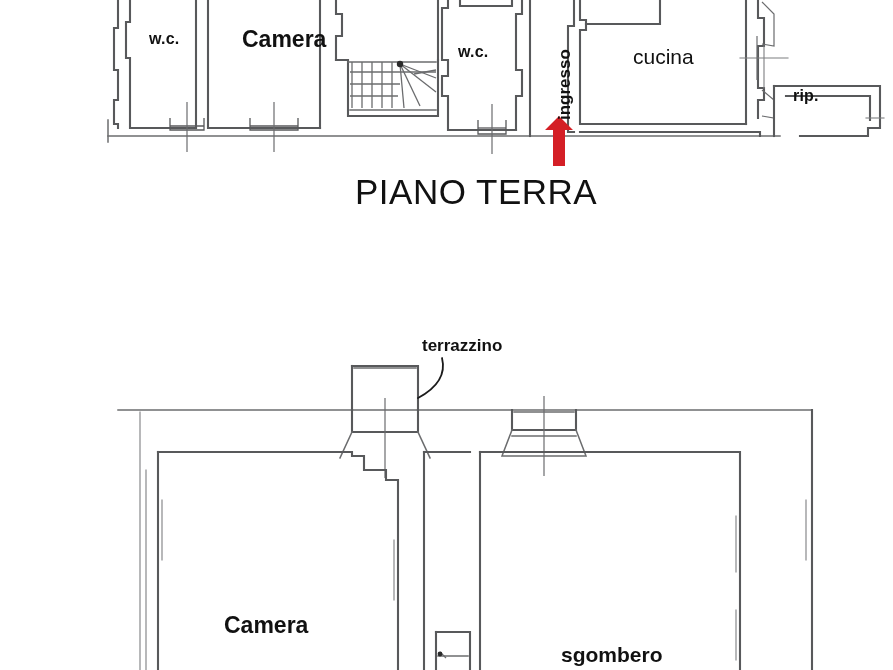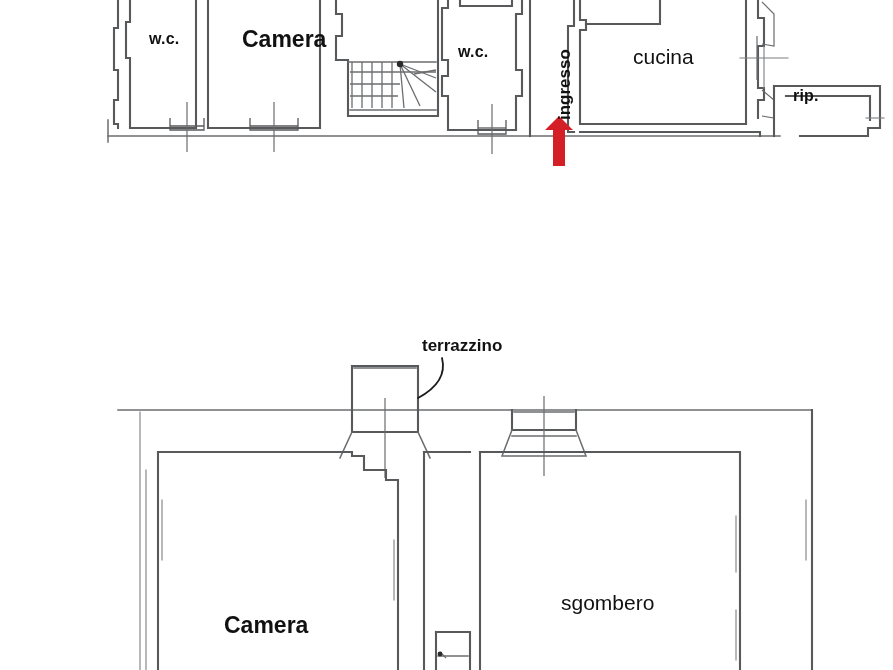--- a/index.html
+++ b/index.html
@@ -199,20 +199,21 @@
   <div class="lbl lbl-room-lg" style="left:242px; top:28px;">Camera</div>
 
   <div class="lbl lbl-room-sm" style="left:458px; top:44px;">w.c.</div>
 
   <div class="lbl lbl-vert" style="left:556px; top:120px;">ingresso</div>
 
   <div class="lbl lbl-room-md" style="left:633px; top:46px;">cucina</div>
 
   <div class="lbl lbl-room-sm" style="left:793px; top:88px;text-align:right;">rip.</div>
 
+  <div class="lbl lbl-floor" style="left:355px; top:174px;">PIANO TERRA</div>
 
   <div class="lbl lbl-note" style="left:422px; top:337px;">terrazzino</div>
 
   <div class="lbl lbl-room-lg" style="left:224px; top:614px;">Camera</div>
 
-  <div class="lbl lbl-room-md" style="left:561px; top:592px;">sgombero</div>
+  <div class="lbl lbl-room-md" style="left:561px; top:644px;font-weight:bold;">sgombero</div>
 
 </div>
 
 </body></html>

